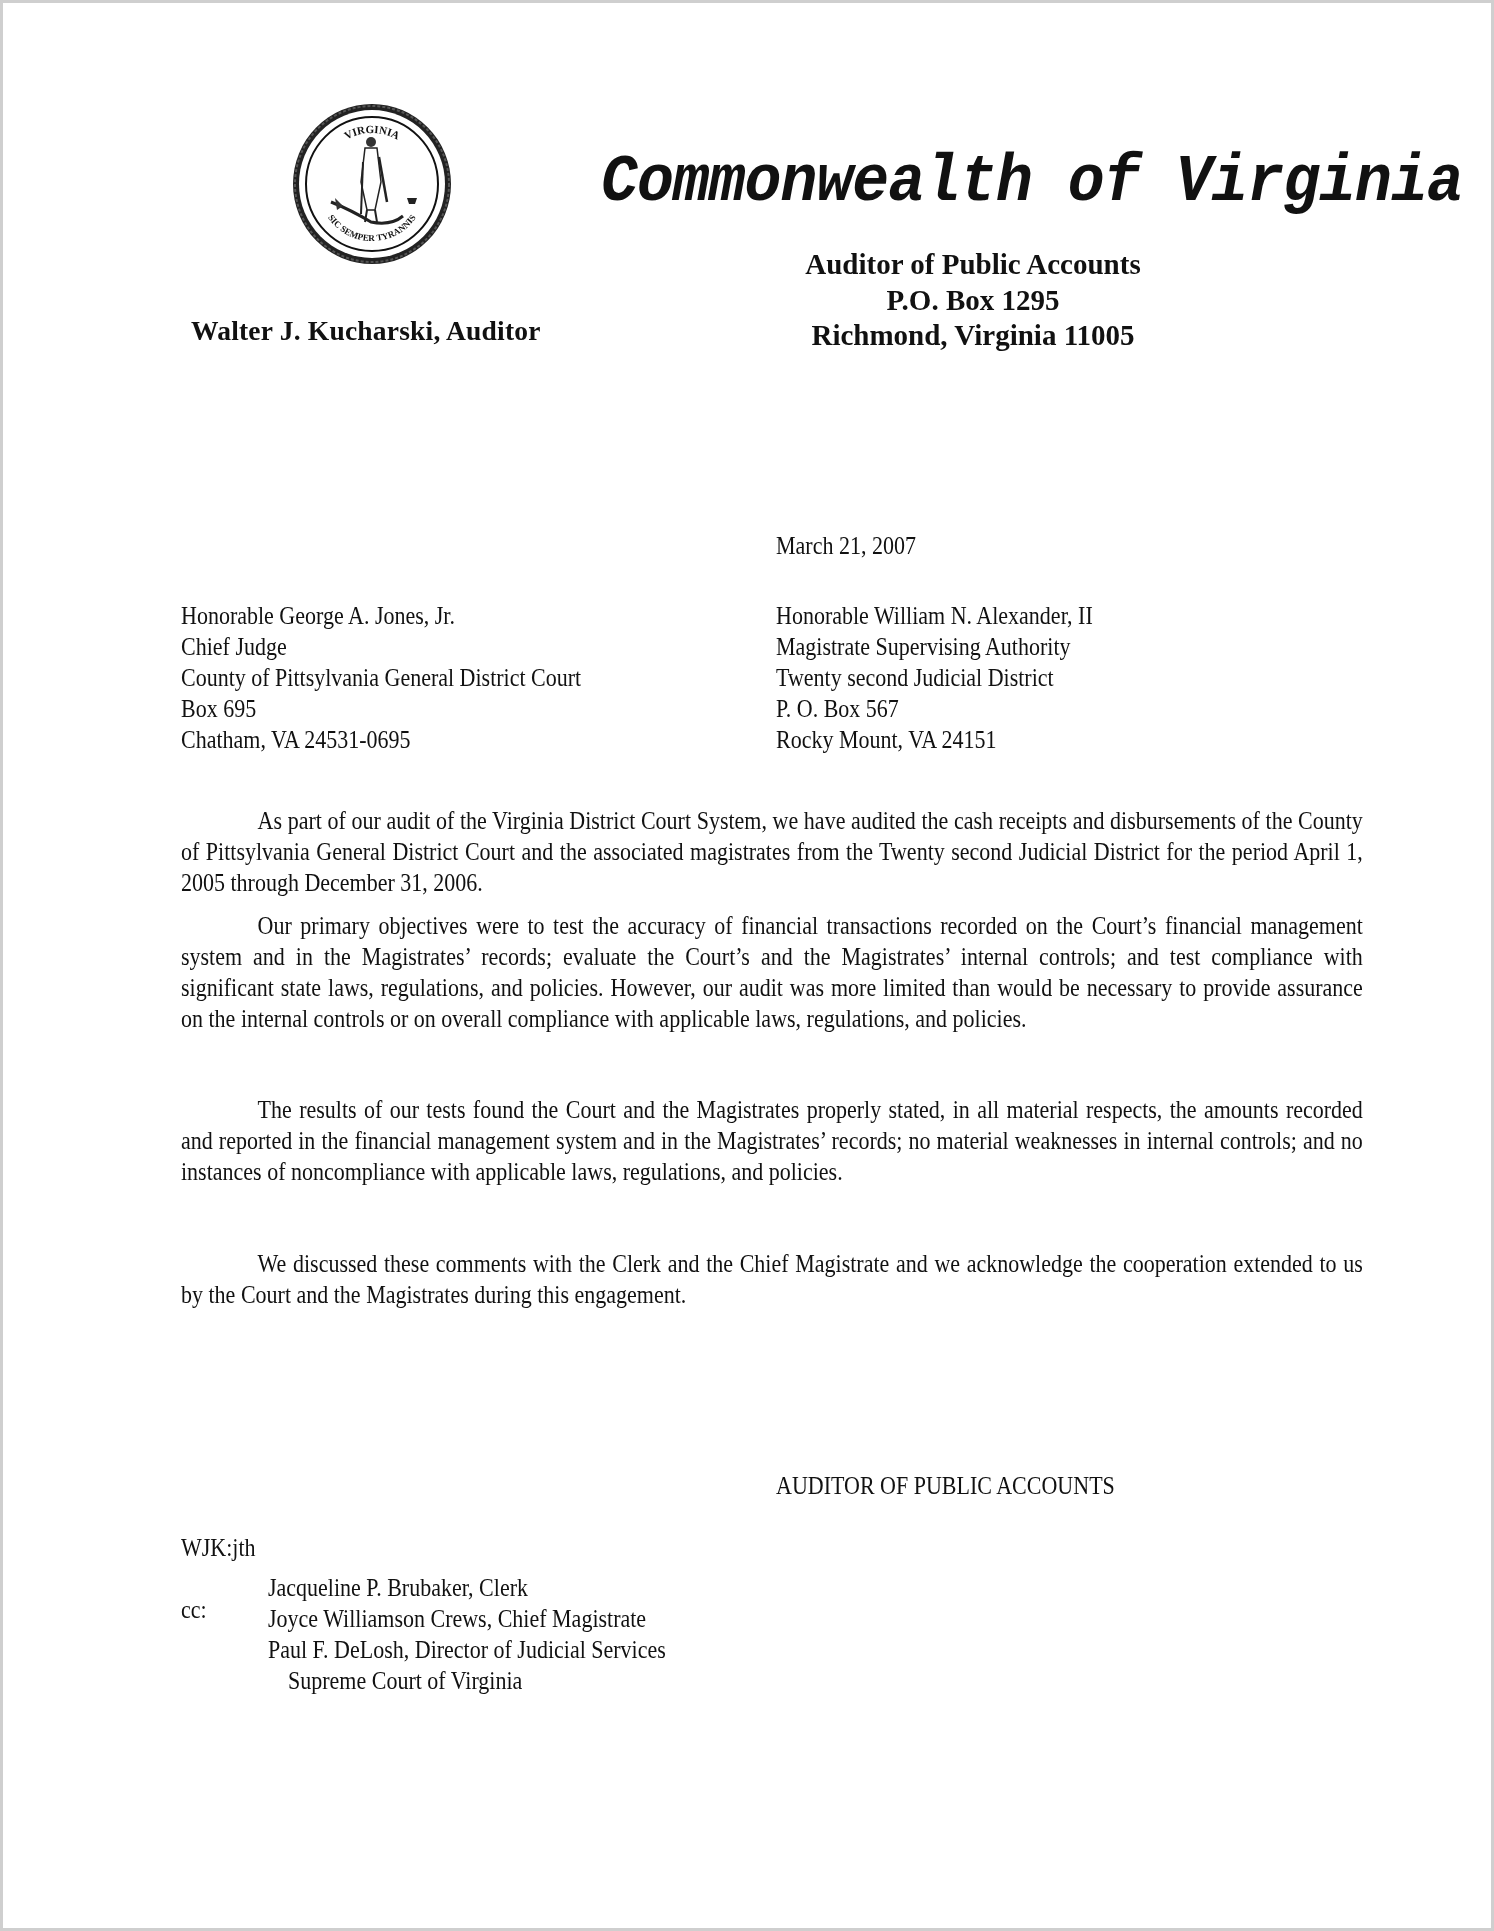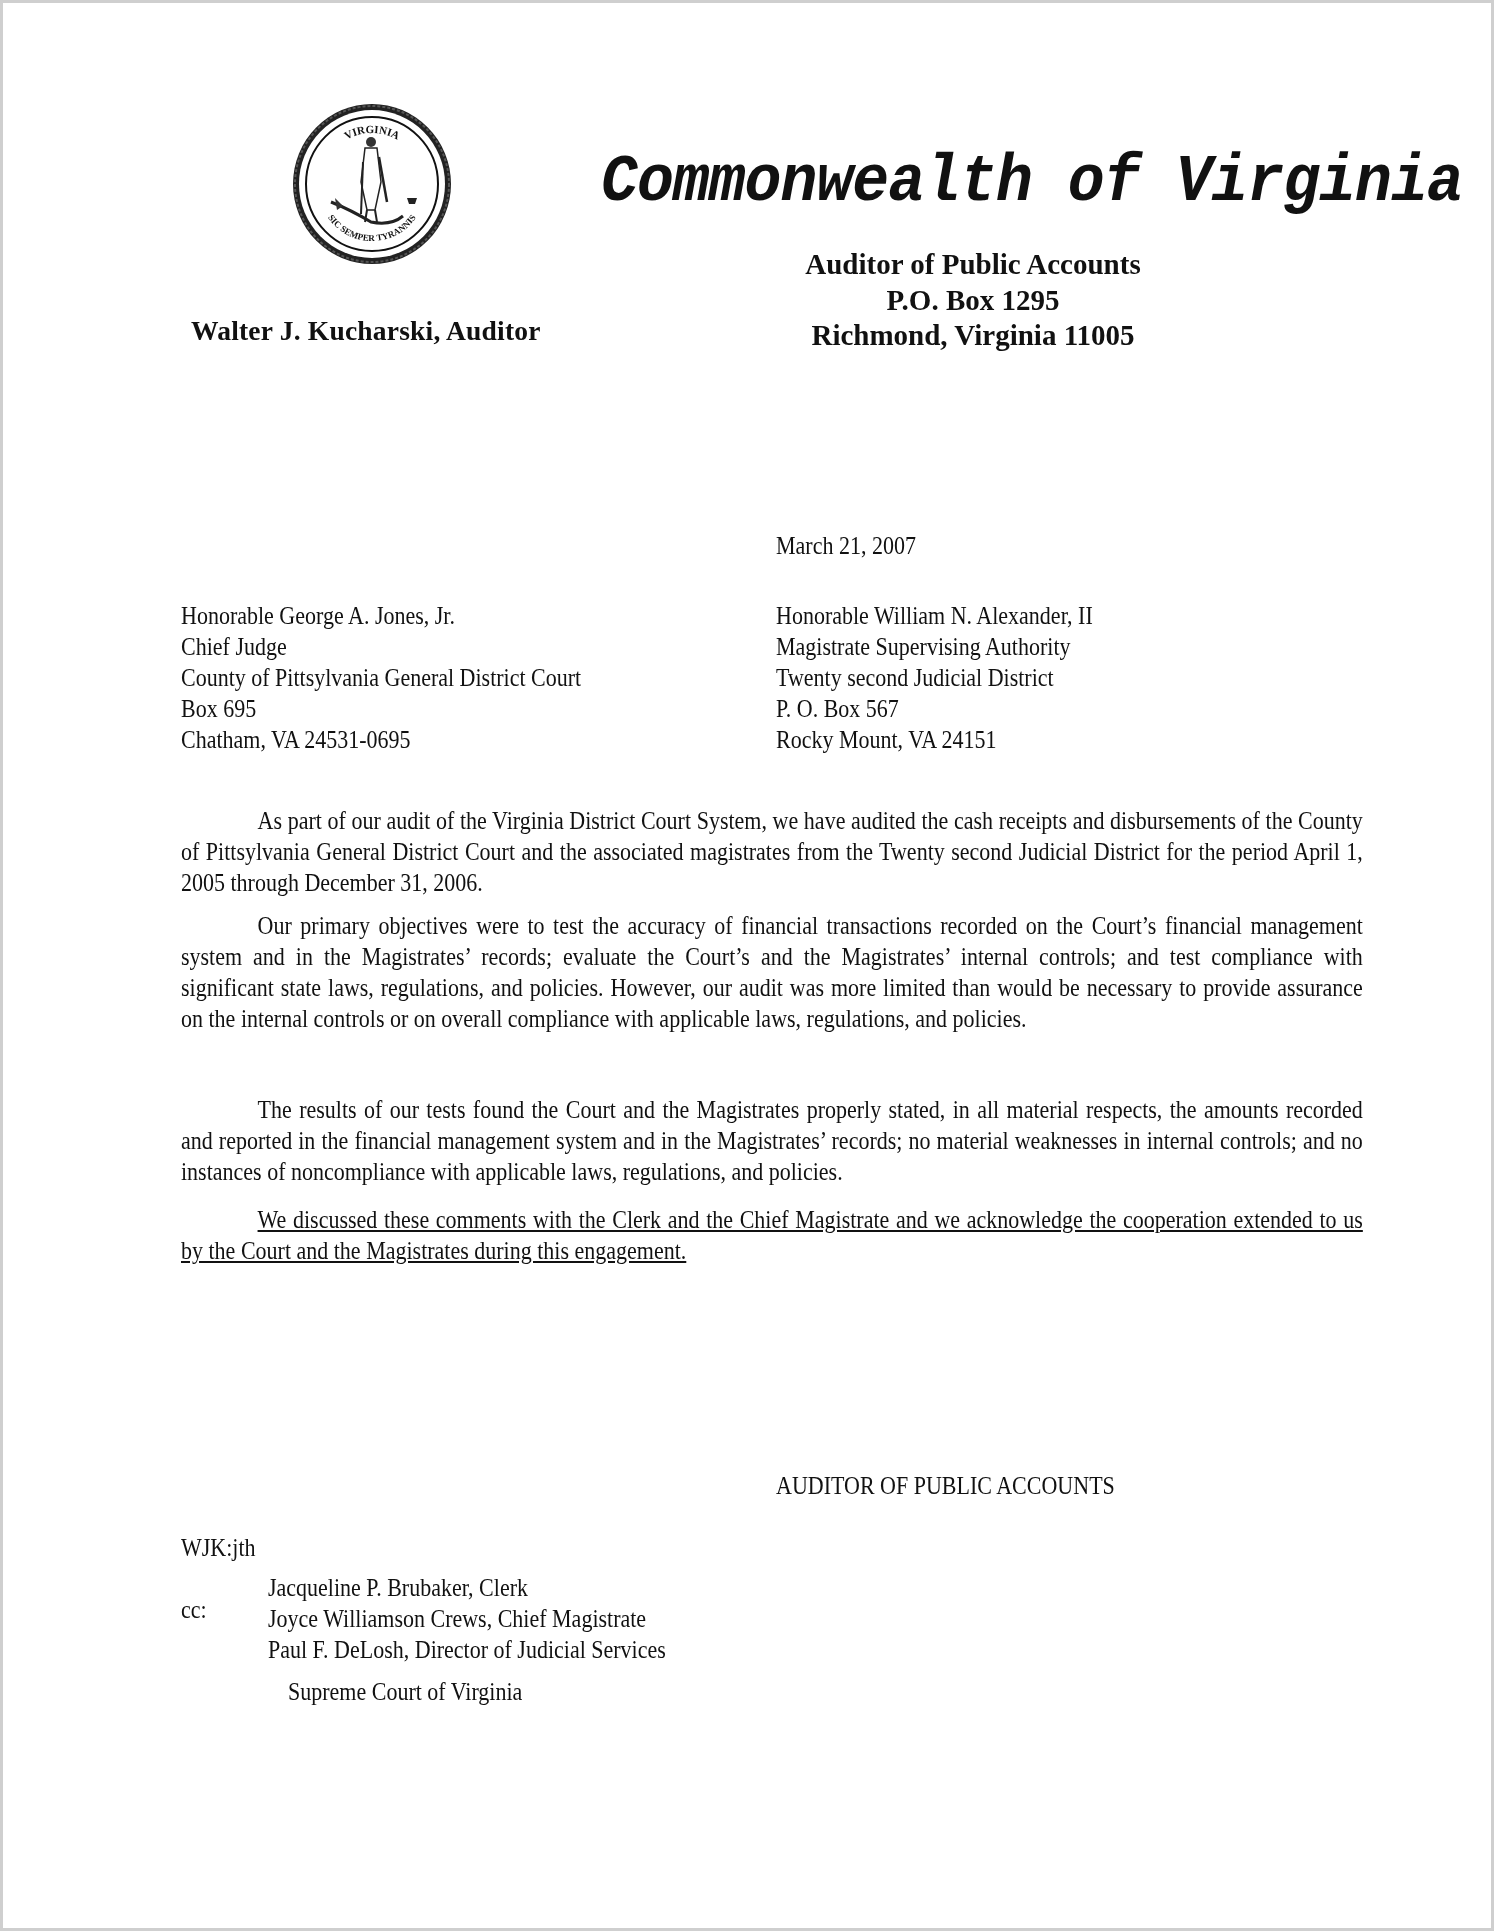--- a/index.html
+++ b/index.html
@@ -41,27 +41,27 @@
   .addr-right { left:773px; }
   .para {
     position:absolute; left:178px; width:1182px;
     text-align:justify; font-size:25px; line-height:31px;
   }
   .para p { margin:0; text-indent:87px; }
   .para-inner { width:1343px; transform:scaleX(0.88); transform-origin:left top; }
   .p1 { top:802px; }
   .p2 { top:907px; }
   .p3 { top:1091px; }
-  .p4 { top:1201px;text-decoration:underline; }
+  .p4 { top:1245px; }
   .sig { left:773px; top:1445px; }
   .initials { left:178px; top:1507px; }
   .cc-label { left:178px; top:1569px; }
   .cc-list { position:absolute; left:265px; top:1569px; }
   .cc-list div { white-space:nowrap; height:31px; }
-  .cc-list .sub { padding-left:20px;margin-top:11px; }
+  .cc-list .sub { padding-left:20px; }
 </style>
 </head>
 <body>
 
 <div class="page">
 
   <div class="seal">
     <svg width="162" height="164" viewBox="0 0 162 164">
       <defs>
         <path id="arcTop" d="M 30 82 A 51 51 0 0 1 132 82"></path>

